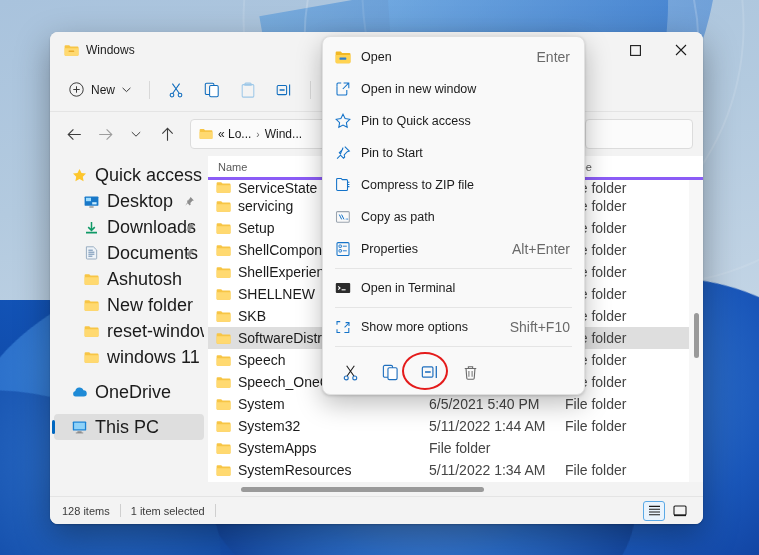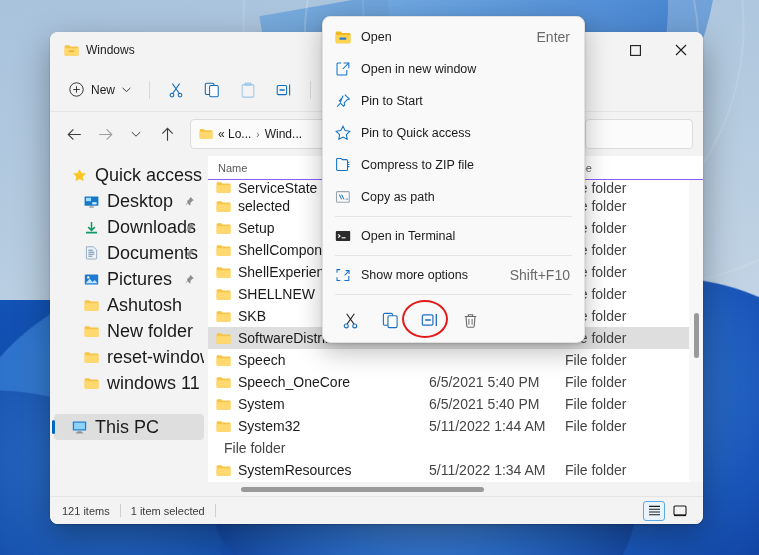--- a/index.html
+++ b/index.html
@@ -163,21 +163,21 @@
   }
   .navlabel { white-space:nowrap; overflow:hidden; text-overflow:clip; }
   .pin { position:absolute; right:9px; color:#8d8d8d; font-size:10px; }
   .navgap { height:9px; }
 
   
   .listpane { flex:1; min-width:0; background:#fff; position:relative; display:flex; flex-direction:column; }
   .colhead {
     height:24px; flex:0 0 24px; display:flex; align-items:center;
     font-size:11px; color:#5a5a5a; padding-left:10px;
-    border-bottom:1px solid #8b5cf6;
+    border-bottom:3px solid #8b5cf6;
   }
   .ch-name { width:205px; }
   .ch-date { width:136px; border-left:1px solid #e6e6e6; padding-left:8px; }
   .ch-type { width:96px; border-left:1px solid #e6e6e6; padding-left:8px; }
   .rows { flex:1; overflow:hidden; position:relative; }
   .frow {
     height:22px; display:flex; align-items:center;
     font-size:14px; color:#1b1b1b; padding-left:8px;
   }
   .frow.selected { background:#dedede; }
@@ -209,21 +209,21 @@
   .st-sep { width:1px; height:13px; background:#cfcfcf; margin:0 10px; }
   .st-right { margin-left:auto; display:flex; align-items:center; gap:4px; }
   .viewbtn {
     width:22px; height:20px; display:flex; align-items:center; justify-content:center;
     border-radius:3px;
   }
   .viewbtn.active { border:1px solid #5aa9e6; background:#eaf4fd; }
 
   
   #ctxmenu {
-    position:absolute; left:322px; top:16px;
+    position:absolute; left:322px; top:36px;
     width:263px;
     background:#f9f9f9;
     border:1px solid #e0e0e0;
     border-radius:8px;
     box-shadow: 0 9px 26px rgba(0,0,0,0.26), 0 1px 3px rgba(0,0,0,0.16);
     padding:4px 4px 0 4px;
     z-index:30;
   }
   .mi {
     height:32px; display:flex; align-items:center;
@@ -447,69 +447,62 @@
           <span class="navlabel">Documents</span>
           <span class="pin">
         <svg width="11" height="11" viewBox="0 0 12 12">
               <path d="M7.2 1.2l3.6 3.6-1.6.5-2.3 2.3.4 1.7-1 1-2.3-2.3-2.6 2.6M4.1 6.6l-1-1 2.3-2.3.5-1.6z" fill="#8d8d8d"></path>
             </svg>
       </span>
         </div>
         <div class="navitem indent">
           <span>
             <svg width="15" height="13" viewBox="0 0 15 13">
-              <rect x="0.8" y="1.6" width="13.4" height="10" rx="0.9" fill="#1e7ad2"></rect>
-                <path d="M1.6 10.2l4-4.4 3 3.2 2.2-2 2.6 3.2z" fill="#bfe6ff"></path>
-                <circle cx="4.3" cy="4.4" r="1.2" fill="#fff6c0"></circle>
-            </svg>
-          </span>
-          <span class="navlabel">Pictures</span>
-          <span class="pin">
-        <svg width="11" height="11" viewBox="0 0 12 12">
-              <path d="M7.2 1.2l3.6 3.6-1.6.5-2.3 2.3.4 1.7-1 1-2.3-2.3-2.6 2.6M4.1 6.6l-1-1 2.3-2.3.5-1.6z" fill="#8d8d8d"></path>
-            </svg>
-      </span>
+              <path d="M0.6 2.2a1 1 0 011-1h3.6l1.3 1.3h7a1 1 0 011 1v7.2a1 1 0 01-1 1H1.6a1 1 0 01-1-1z" fill="#f7c545"></path>
+                <path d="M0.6 4.3h13.9v6.4a1 1 0 01-1 1H1.6a1 1 0 01-1-1z" fill="#ffd970"></path>
+            </svg>
+          </span>
+          <span class="navlabel">Ashutosh</span>
         </div>
         <div class="navitem indent">
           <span>
             <svg width="15" height="13" viewBox="0 0 15 13">
               <path d="M0.6 2.2a1 1 0 011-1h3.6l1.3 1.3h7a1 1 0 011 1v7.2a1 1 0 01-1 1H1.6a1 1 0 01-1-1z" fill="#f7c545"></path>
                 <path d="M0.6 4.3h13.9v6.4a1 1 0 01-1 1H1.6a1 1 0 01-1-1z" fill="#ffd970"></path>
             </svg>
           </span>
-          <span class="navlabel">Ashutosh</span>
+          <span class="navlabel">New folder</span>
         </div>
         <div class="navitem indent">
           <span>
             <svg width="15" height="13" viewBox="0 0 15 13">
               <path d="M0.6 2.2a1 1 0 011-1h3.6l1.3 1.3h7a1 1 0 011 1v7.2a1 1 0 01-1 1H1.6a1 1 0 01-1-1z" fill="#f7c545"></path>
                 <path d="M0.6 4.3h13.9v6.4a1 1 0 01-1 1H1.6a1 1 0 01-1-1z" fill="#ffd970"></path>
             </svg>
           </span>
-          <span class="navlabel">New folder</span>
+          <span class="navlabel">reset-windows-11-s</span>
         </div>
         <div class="navitem indent">
           <span>
             <svg width="15" height="13" viewBox="0 0 15 13">
               <path d="M0.6 2.2a1 1 0 011-1h3.6l1.3 1.3h7a1 1 0 011 1v7.2a1 1 0 01-1 1H1.6a1 1 0 01-1-1z" fill="#f7c545"></path>
                 <path d="M0.6 4.3h13.9v6.4a1 1 0 01-1 1H1.6a1 1 0 01-1-1z" fill="#ffd970"></path>
             </svg>
           </span>
-          <span class="navlabel">reset-windows-11-s</span>
-        </div>
-        <div class="navitem indent">
+          <span class="navlabel">windows 11 update</span>
+        </div>
+        <div class="navgap"></div>
+        <div class="navitem">
           <span>
             <svg width="15" height="13" viewBox="0 0 15 13">
-              <path d="M0.6 2.2a1 1 0 011-1h3.6l1.3 1.3h7a1 1 0 011 1v7.2a1 1 0 01-1 1H1.6a1 1 0 01-1-1z" fill="#f7c545"></path>
-                <path d="M0.6 4.3h13.9v6.4a1 1 0 01-1 1H1.6a1 1 0 01-1-1z" fill="#ffd970"></path>
-            </svg>
-          </span>
-          <span class="navlabel">windows 11 update</span>
-        </div>
-        <div class="navgap"></div>
+              <path d="M3.6 10.6a2.9 2.9 0 01-.3-5.7 4.2 4.2 0 018.1-.6 2.9 2.9 0 01.4 6.3z" fill="#1e8ad6"></path>
+            </svg>
+          </span>
+          <span class="navlabel">OneDrive</span>
+        </div>
         <div class="navgap"></div>
         <div class="navitem selected">
           <span>
             <svg width="15" height="14" viewBox="0 0 15 14">
               <rect x="0.8" y="1.4" width="13.4" height="9.2" rx="0.9" fill="#1a82d4"></rect>
                 <rect x="2.1" y="2.7" width="10.8" height="6.6" fill="#8fd2f8"></rect>
                 <path d="M5.4 11.4h4.2v1.2H5.4z" fill="#7a7a7a"></path>
                 <path d="M3.8 12.6h7.4v.7H3.8z" fill="#6a6a6a"></path>
             </svg>
           </span>
@@ -539,21 +532,21 @@
      <span class="ftype">File folder</span>
           </div>
           <div class="frow">
             <span class="fname">
               <span>
                 <svg width="15" height="13" viewBox="0 0 15 13">
                   <path d="M0.6 2.2a1 1 0 011-1h3.6l1.3 1.3h7a1 1 0 011 1v7.2a1 1 0 01-1 1H1.6a1 1 0 01-1-1z" fill="#f7c545"></path>
                 <path d="M0.6 4.3h13.9v6.4a1 1 0 01-1 1H1.6a1 1 0 01-1-1z" fill="#ffd970"></path>
                 </svg>
               </span>
-       <span>selected</span>
+       <span>servicing</span>
             </span>
      <span class="fdate"></span>
      <span class="ftype">File folder</span>
           </div>
           <div class="frow">
             <span class="fname">
               <span>
                 <svg width="15" height="13" viewBox="0 0 15 13">
                   <path d="M0.6 2.2a1 1 0 011-1h3.6l1.3 1.3h7a1 1 0 011 1v7.2a1 1 0 01-1 1H1.6a1 1 0 01-1-1z" fill="#f7c545"></path>
                 <path d="M0.6 4.3h13.9v6.4a1 1 0 01-1 1H1.6a1 1 0 01-1-1z" fill="#ffd970"></path>
@@ -675,20 +668,29 @@
                   <path d="M0.6 2.2a1 1 0 011-1h3.6l1.3 1.3h7a1 1 0 011 1v7.2a1 1 0 01-1 1H1.6a1 1 0 01-1-1z" fill="#f7c545"></path>
                 <path d="M0.6 4.3h13.9v6.4a1 1 0 01-1 1H1.6a1 1 0 01-1-1z" fill="#ffd970"></path>
                 </svg>
               </span>
        <span>System32</span>
             </span>
      <span class="fdate">5/11/2022 1:44 AM</span>
      <span class="ftype">File folder</span>
           </div>
           <div class="frow">
+            <span class="fname">
+              <span>
+                <svg width="15" height="13" viewBox="0 0 15 13">
+                  <path d="M0.6 2.2a1 1 0 011-1h3.6l1.3 1.3h7a1 1 0 011 1v7.2a1 1 0 01-1 1H1.6a1 1 0 01-1-1z" fill="#f7c545"></path>
+                <path d="M0.6 4.3h13.9v6.4a1 1 0 01-1 1H1.6a1 1 0 01-1-1z" fill="#ffd970"></path>
+                </svg>
+              </span>
+       <span>SystemApps</span>
+            </span>
      <span class="ftype">File folder</span>
           </div>
           <div class="frow">
             <span class="fname">
               <span>
                 <svg width="15" height="13" viewBox="0 0 15 13">
                   <path d="M0.6 2.2a1 1 0 011-1h3.6l1.3 1.3h7a1 1 0 011 1v7.2a1 1 0 01-1 1H1.6a1 1 0 01-1-1z" fill="#f7c545"></path>
                 <path d="M0.6 4.3h13.9v6.4a1 1 0 01-1 1H1.6a1 1 0 01-1-1z" fill="#ffd970"></path>
                 </svg>
               </span>
@@ -701,21 +703,21 @@
       <div class="vscroll">
         <div class="vthumb"></div>
       </div>
       <div class="hscroll">
         <div class="hthumb"></div>
       </div>
     </div>
   </div>
 
   <div class="statusbar">
-    <span>121 items</span>
+    <span>128 items</span>
     <span class="st-sep"></span>
     <span>1 item selected</span>
     <span class="st-sep"></span>
     <span class="st-right">
       <span class="viewbtn active">
         <span>
           <svg width="13" height="11" viewBox="0 0 13 11">
               <path d="M1 1.4h11M1 4.2h11M1 7h11M1 9.7h11" stroke="#1b1b1b" stroke-width="1.15"></path>
             </svg>
         </span>
@@ -756,36 +758,36 @@
           </svg>
         </span>
       </span>
     <span class="mi-lbl">Open in new window</span>
     <span class="mi-acc"></span>
     </div>
     <div class="mi">
       <span class="mi-ico">
         <span>
           <svg width="16" height="16" viewBox="0 0 16 16">
-            <path d="M9.8 1.6l4.5 4.5-2 .6-3.1 3.1.5 2.2-1.2 1.2-3-3-3.4 3.4M5.5 8.9l-1.2-1.2 3.1-3.1.6-2z" fill="none" stroke="#1473c9" stroke-width="1.05"></path>
-          </svg>
-        </span>
-      </span>
-    <span class="mi-lbl">Pin to Start</span>
+            <path d="M8 1.3l2.1 4.3 4.7.7-3.4 3.3.8 4.7L8 12.1 3.8 14.3l.8-4.7L1.2 6.3l4.7-.7z" fill="none" stroke="#1473c9" stroke-width="1.05"></path>
+          </svg>
+        </span>
+      </span>
+    <span class="mi-lbl">Pin to Quick access</span>
     <span class="mi-acc"></span>
     </div>
     <div class="mi">
       <span class="mi-ico">
         <span>
           <svg width="16" height="16" viewBox="0 0 16 16">
-            <path d="M8 1.3l2.1 4.3 4.7.7-3.4 3.3.8 4.7L8 12.1 3.8 14.3l.8-4.7L1.2 6.3l4.7-.7z" fill="none" stroke="#1473c9" stroke-width="1.05"></path>
-          </svg>
-        </span>
-      </span>
-    <span class="mi-lbl">Pin to Quick access</span>
+            <path d="M9.8 1.6l4.5 4.5-2 .6-3.1 3.1.5 2.2-1.2 1.2-3-3-3.4 3.4M5.5 8.9l-1.2-1.2 3.1-3.1.6-2z" fill="none" stroke="#1473c9" stroke-width="1.05"></path>
+          </svg>
+        </span>
+      </span>
+    <span class="mi-lbl">Pin to Start</span>
     <span class="mi-acc"></span>
     </div>
     <div class="mi">
       <span class="mi-ico">
         <span>
           <svg width="16" height="16" viewBox="0 0 16 16">
             <path d="M1.6 2.4a1 1 0 011-1h3.5L7.3 2.6h4.2a1 1 0 011 1v8.8a1 1 0 01-1 1H2.6a1 1 0 01-1-1z" fill="none" stroke="#1473c9" stroke-width="1.05"></path>
                 <path d="M12.6 5.2h1.8M12.6 7.4h1.8M12.6 9.6h1.8" stroke="#1473c9" stroke-width="1.05"></path>
           </svg>
         </span>
@@ -800,20 +802,34 @@
             <rect x="1.5" y="2.6" width="12.8" height="10.6" rx="1" fill="none" stroke="#9aa4af" stroke-width="1.05"></rect>
                 <path d="M4.3 5.6l2.4 4.8M6.6 5.6L9 10.4" stroke="#1473c9" stroke-width="1"></path>
                 <circle cx="11.2" cy="10" r=".6" fill="#1473c9"></circle>
             <circle cx="12.6" cy="10" r=".6" fill="#1473c9"></circle>
           </svg>
         </span>
       </span>
     <span class="mi-lbl">Copy as path</span>
     <span class="mi-acc"></span>
     </div>
+    <div class="mi">
+      <span class="mi-ico">
+        <span>
+          <svg width="16" height="16" viewBox="0 0 16 16">
+            <rect x="2" y="1.6" width="12" height="12.8" rx="1" fill="none" stroke="#1473c9" stroke-width="1.05"></rect>
+                <rect x="4" y="4" width="2.4" height="2.4" rx=".4" fill="none" stroke="#1473c9" stroke-width=".9"></rect>
+                <rect x="4" y="8.6" width="2.4" height="2.4" rx=".4" fill="none" stroke="#1473c9" stroke-width=".9"></rect>
+                <path d="M7.8 5.2h4M7.8 9.8h4" stroke="#1473c9" stroke-width=".9"></path>
+          </svg>
+        </span>
+      </span>
+    <span class="mi-lbl">Properties</span>
+    <span class="mi-acc">Alt+Enter</span>
+    </div>
     <div class="msep"></div>
     <div class="mi">
       <span class="mi-ico">
         <span>
           <svg width="16" height="16" viewBox="0 0 16 16">
             <rect x="0.8" y="3" width="14.4" height="10" rx="1" fill="#2b2b2b"></rect>
                 <path d="M3.2 6.4l1.8 1.6-1.8 1.6" fill="none" stroke="#fff" stroke-width="1.1"></path>
                 <path d="M6.6 9.8h4" stroke="#fff" stroke-width="1.1"></path>
           </svg>
         </span>

